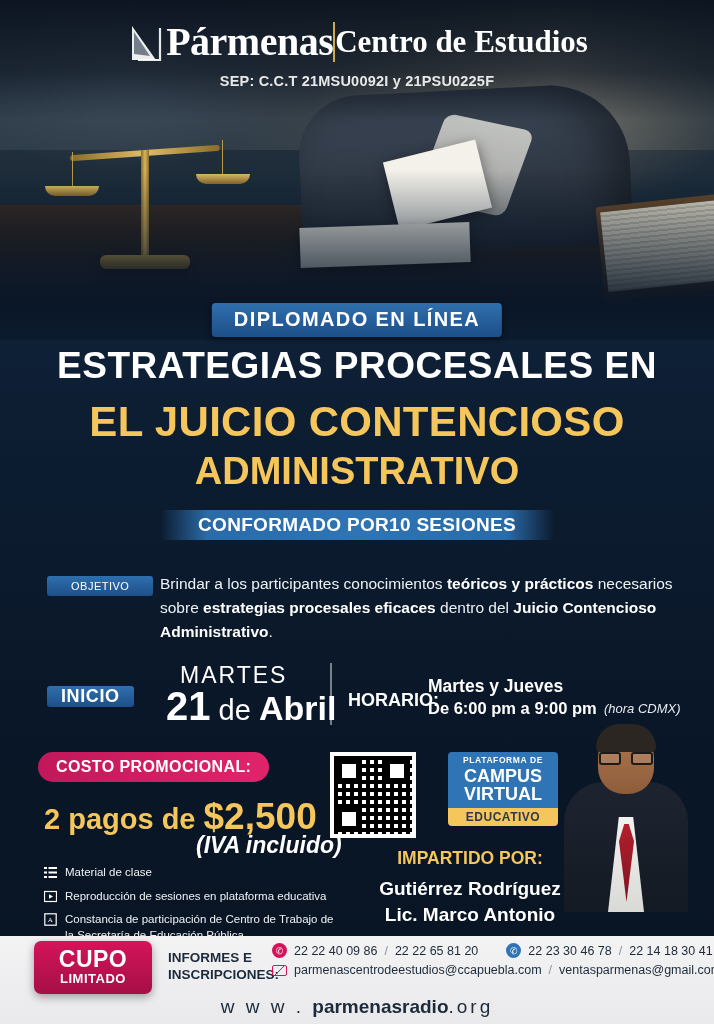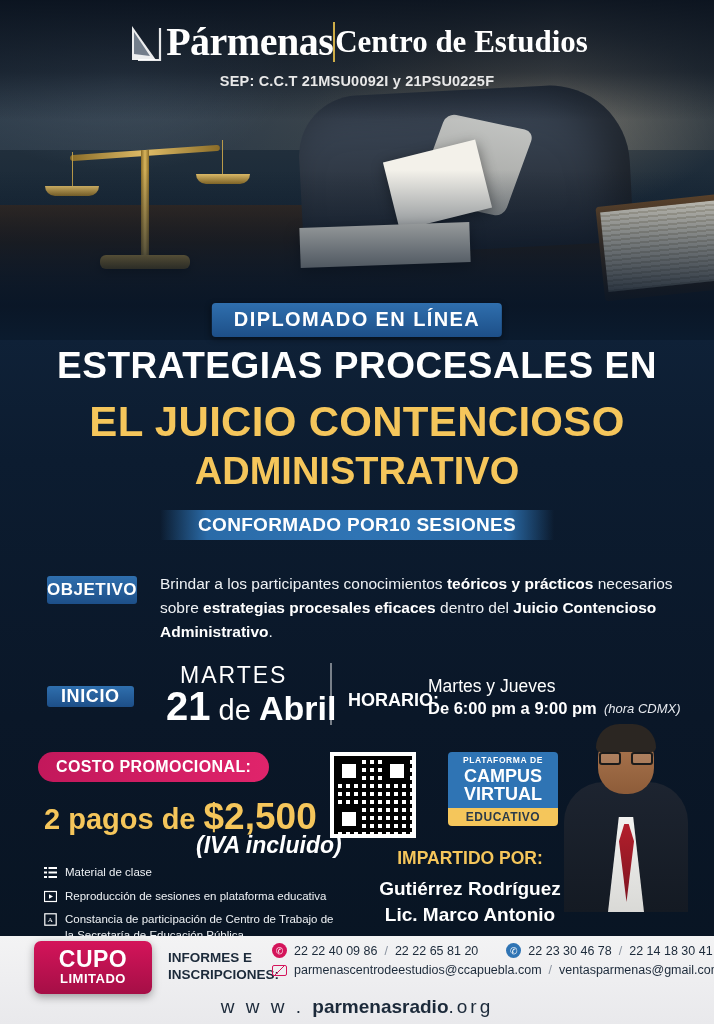--- a/index.html
+++ b/index.html
@@ -159,22 +159,22 @@
     background: linear-gradient(90deg, rgba(38,92,150,0) 0%, #2a6ba8 12%, #2f74b4 50%, #2a6ba8 88%, rgba(38,92,150,0) 100%);
     display: flex; align-items: center; justify-content: center;
     color: #fff; font-size: 19px; font-weight: bold; letter-spacing: .3px;
   }
   .bar-sessions b { color: #fff; }
 
   
   .objetivo-tag {
     position: absolute; top: 576px; left: 47px; z-index: 6;
     background: linear-gradient(180deg, #2f6fae, #1d4f88);
-    color: #fff; font-size: 17px; font-weight: bold; letter-spacing: .5px;
-    padding: 4px 0; border-radius: 3px;
+    color: #fff; font-size: 11px; font-weight: normal; letter-spacing: .5px;
+    padding: 4px 24px; border-radius: 3px;
   }
   .objetivo-text {
     position: absolute; top: 572px; left: 160px; width: 520px; z-index: 6;
     color: #eef1f4; font-size: 15.5px; line-height: 1.55;
   }
   .objetivo-text b { color: #ffffff; }
 
   
   .inicio-tag {
     position: absolute; top: 686px; left: 47px; z-index: 6;
@@ -195,21 +195,21 @@
   .v-sep {
     position: absolute; top: 663px; left: 330px; width: 2px; height: 62px;
     background: rgba(255,255,255,.45); z-index: 6;
   }
   .horario-label {
     position: absolute; top: 690px; left: 348px; z-index: 6;
     color: #ffffff; font-size: 18px; font-weight: bold;
   }
   .horario-l1 {
     position: absolute; top: 676px; left: 428px; z-index: 6;
-    color: #ffffff; font-size: 17.5px; font-weight: normal;
+    color: #ffffff; font-size: 17.5px; font-weight: bold;
   }
   .horario-l2 {
     position: absolute; top: 699px; left: 428px; z-index: 6;
     color: #ffffff; font-size: 16.5px; font-weight: bold;
   }
   .horario-cdmx {
     position: absolute; top: 701px; left: 604px; z-index: 6;
     color: #e6e9ee; font-size: 13px; font-style: italic;
   }
 

